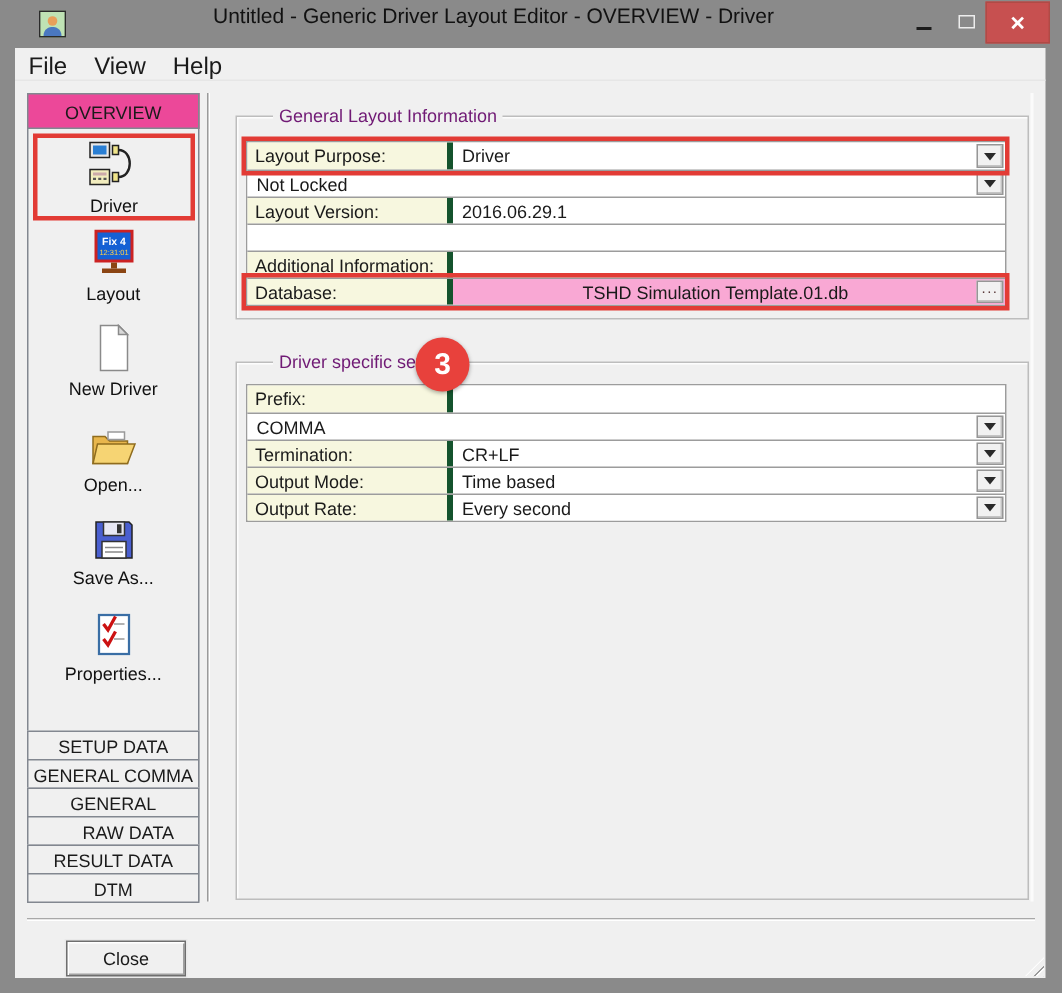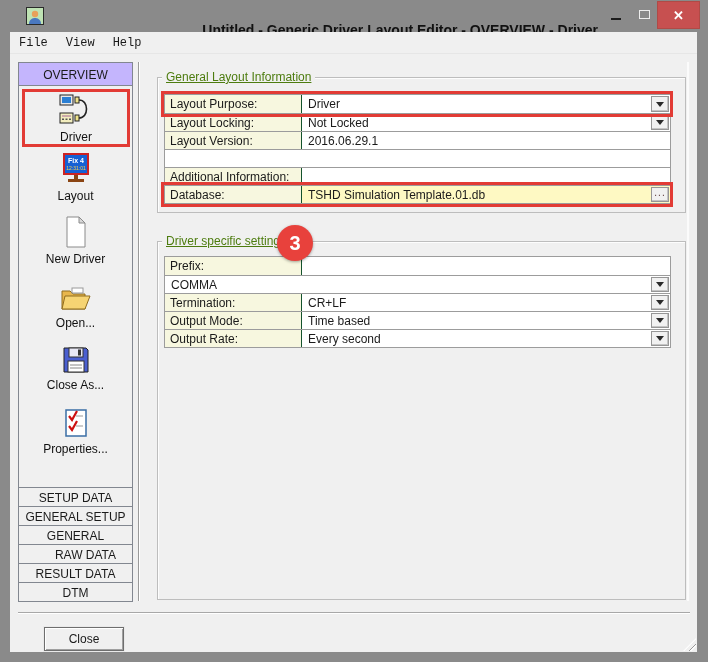--- a/index.html
+++ b/index.html
@@ -5,58 +5,58 @@
   html,body{margin:0;padding:0;background:#555;}
   *{box-sizing:border-box;}
   .window{
     position:relative;width:708px;height:662px;margin:0 auto;
     background:#8a8a8a;font-family:"Liberation Sans",sans-serif;
     overflow:hidden;color:#1a1a1a;
   }
   
   .titlebar{position:absolute;left:0;top:0;width:708px;height:32px;}
   .app-icon{position:absolute;left:26px;top:7px;width:18px;height:18px;border:1px solid #2a2a2a;background:#bfe3b4;}
-  .title-text{position:absolute;left:60px;right:110px;top:22px;text-align:right;font-size:14px;color:#111;white-space:nowrap;overflow:hidden;font-weight:bold;}
+  .title-text{position:absolute;left:60px;right:110px;top:2px;text-align:center;font-size:14px;color:#111;white-space:nowrap;overflow:hidden;}
   .cap-btn{position:absolute;top:0;height:29px;display:flex;align-items:center;justify-content:center;cursor:default;}
   .btn-min{left:602px;width:28px;}
   .btn-max{left:632px;width:24px;}
   .btn-close{left:657px;top:1px;width:43px;height:28px;background:#c75050;border:1px solid #b04a46;}
   .glyph-min{width:10px;height:2px;background:#1c1c1c;margin-top:8px;}
   .glyph-max{width:11px;height:9px;border:1px solid #ededed;}
   .glyph-close{color:#fff;font-size:13px;font-weight:bold;line-height:1;}
   
-  .menubar{position:absolute;left:10px;top:32px;width:687px;height:22px;background:#f0f0f0;border-bottom:1px solid #e6e6e6;display:flex;font-size:12px;font-family:Liberation Mono, monospace;}
+  .menubar{position:absolute;left:10px;top:32px;width:687px;height:22px;background:#f0f0f0;border-bottom:1px solid #e6e6e6;display:flex;font-size:16px;}
   .menu-item{padding:4px 9px 0 9px;height:22px;}
   
   .client{position:absolute;left:10px;top:54px;width:687px;height:598px;background:#f0f0f0;}
   
   .sidebar{position:absolute;left:8px;top:8px;width:115px;height:539px;border:1px solid #828790;background:#f0f0f0;}
-  .overview-btn{position:absolute;left:-1px;top:-1px;right:-1px;height:24px;border:1px solid #828790;background:#c4b5fd;text-align:center;font-size:12px;padding-top:5px;}
+  .overview-btn{position:absolute;left:-1px;top:-1px;right:-1px;height:24px;border:1px solid #828790;background:#ec4899;text-align:center;font-size:12px;padding-top:5px;}
   .tool-item{position:absolute;left:3px;width:107px;text-align:center;font-size:12px;color:#111;}
   .tool-item.hl{border:3px solid #e23b35;left:3px;width:108px;}
   .tool-icon{display:block;margin:2px auto 1px auto;}
   .tool-label{display:block;padding-bottom:1px;}
   .nav-btn{position:absolute;left:-1px;right:-1px;height:20px;border:1px solid #828790;background:#f0f0f0;text-align:center;font-size:12px;padding-top:3px;}
   
   .vsplit{position:absolute;left:128px;top:8px;width:2px;height:539px;border-left:1px solid #9a9a9a;border-right:1px solid #ffffff;}
   .vline-right{position:absolute;left:677px;top:8px;width:2px;height:539px;background:#fbfbfb;}
   
   .groupbox{position:absolute;border:1px solid #bdbdbd;box-shadow:inset 1px 1px 0 #fdfdfd;background:#f0f0f0;}
   .group1{left:147px;top:23px;width:529px;height:136px;}
   .group2{left:147px;top:187px;width:529px;height:359px;}
-  .group-title{position:absolute;top:-8px;left:4px;background:#f0f0f0;padding:0 4px;font-size:12px;color:#4d7c0f;white-space:nowrap;text-decoration:underline;}
+  .group-title{position:absolute;top:-8px;left:24px;background:#f0f0f0;padding:0 4px;font-size:12px;color:#701a75;white-space:nowrap;}
   
   .prop-table{position:absolute;left:6px;width:507px;border:1px solid #9c9c9c;background:#fff;}
   .t1{top:16px;}
   .t2{top:14px;}
   .prop-row{display:flex;height:18px;position:relative;}
   .prop-row + .prop-row{border-top:1px solid #9c9c9c;}
-  .cell-label{width:137px;background:#f7f7df;border-right:1px solid #14532d;padding:2px 0 0 5px;font-size:12px;white-space:nowrap;overflow:hidden;}
+  .cell-label{width:137px;background:#f7f7df;border-right:4px solid #14532d;padding:2px 0 0 5px;font-size:12px;white-space:nowrap;overflow:hidden;}
   .cell-value{flex:1;position:relative;background:#fff;padding:2px 24px 0 6px;font-size:12px;white-space:nowrap;overflow:hidden;}
-  .cell-value.tint{background:#fef9c3;}
+  .cell-value.tint{background:#f9a8d4;text-align:center;}
   .dd-btn{position:absolute;top:1px;right:1px;bottom:1px;width:18px;background:#f1f1f1;border:1px solid #969696;box-shadow:inset -1px -1px 0 #c4c4c4;display:flex;align-items:center;justify-content:center;}
   .dd-arrow{width:0;height:0;border-left:4px solid transparent;border-right:4px solid transparent;border-top:5px solid #2a2a2a;}
   .browse-dots{font-size:10px;letter-spacing:1px;color:#5a3a3a;line-height:1;margin-top:-4px;}
   
   .hl-frame{position:absolute;left:-4px;right:-3px;top:-4px;bottom:-4px;border:3px solid #e23b35;z-index:5;pointer-events:none;}
   .badge{position:absolute;left:267px;top:171px;width:36px;height:36px;border-radius:50%;background:#e8413c;color:#fff;font-size:20px;font-weight:bold;display:flex;align-items:center;justify-content:center;z-index:6;box-shadow:0 1px 3px rgba(0,0,0,.35);}
   
   .hsep{position:absolute;left:8px;top:558px;width:672px;height:2px;border-top:1px solid #a8a8a8;border-bottom:1px solid #fff;}
   .close-btn{position:absolute;left:34px;top:573px;width:80px;height:24px;background:#f0f0f0;border:1px solid #6e6e6e;box-shadow:inset 1px 1px 0 #ffffff,inset -1px -1px 0 #a0a0a0,0 0 0 1px #e9e9e9;font-size:12px;text-align:center;padding-top:4px;}
   .grip{position:absolute;right:1px;bottom:1px;width:13px;height:13px;background:
@@ -141,36 +141,36 @@
           </div>
           <div class="tool-item" style="top: 281px; height: 45px;">
             <span class="tool-icon"><svg width="28" height="28" viewBox="0 0 28 28">
                 <path d="M2,2 H24 L26,4 V26 H2 Z" fill="#4a5fd0" stroke="#222"></path>
                 <rect x="7" y="2" width="14" height="9" fill="#e8e8f4" stroke="#333"></rect>
                 <rect x="16" y="3.5" width="3" height="6" fill="#333"></rect>
                 <rect x="6" y="15" width="16" height="11" fill="#ffffff" stroke="#333"></rect>
                 <line x1="8" y1="19" x2="20" y2="19" stroke="#888"></line>
                 <line x1="8" y1="22" x2="20" y2="22" stroke="#888"></line>
               </svg></span>
-            <span class="tool-label">Close As...</span>
+            <span class="tool-label">Save As...</span>
           </div>
           <div class="tool-item" style="top: 343px; height: 47px;">
             <span class="tool-icon"><svg width="26" height="30" viewBox="0 0 26 30">
                 <rect x="3" y="2" width="20" height="26" fill="#ffffff" stroke="#3a6ea5" stroke-width="1.5"></rect>
                 <line x1="13" y1="8" x2="20" y2="8" stroke="#999"></line>
                 <line x1="13" y1="18" x2="20" y2="18" stroke="#999"></line>
                 <path d="M6,8 L9,12 L14,3" fill="none" stroke="#cc1111" stroke-width="2.2"></path>
                 <path d="M6,18 L9,22 L14,13" fill="none" stroke="#cc1111" stroke-width="2.2"></path>
               </svg></span>
             <span class="tool-label">Properties...</span>
           </div>
         </div>
       <div id="navs">
           <div class="nav-btn" style="top: 424px;">SETUP DATA</div>
-          <div class="nav-btn" style="top: 443px;">GENERAL SETUP</div>
+          <div class="nav-btn" style="top: 443px;">GENERAL COMMA</div>
           <div class="nav-btn" style="top: 462px;">GENERAL</div>
           <div class="nav-btn" style="top: 481px; padding-left: 20px;">RAW DATA</div>
           <div class="nav-btn" style="top: 500px;">RESULT DATA</div>
           <div class="nav-btn" style="top: 519px;">DTM</div>
         </div>
     </div>
 
     <div class="vsplit"></div>
     <div class="vline-right"></div>
 
@@ -178,21 +178,20 @@
       <span class="group-title">General Layout Information</span>
       <div class="prop-table t1" id="table1">
           <div class="prop-row">
             <div class="cell-label">Layout Purpose:</div>
             <div class="cell-value">Driver<div class="dd-btn">
                 <span class="dd-arrow"></span>
               </div></div>
             <div class="hl-frame"></div>
           </div>
           <div class="prop-row">
-            <div class="cell-label">Layout Locking:</div>
             <div class="cell-value">Not Locked<div class="dd-btn">
                 <span class="dd-arrow"></span>
               </div></div>
           </div>
           <div class="prop-row">
             <div class="cell-label">Layout Version:</div>
             <div class="cell-value">2016.06.29.1</div>
           </div>
           <div class="prop-row">
             <div class="cell-value"></div>

